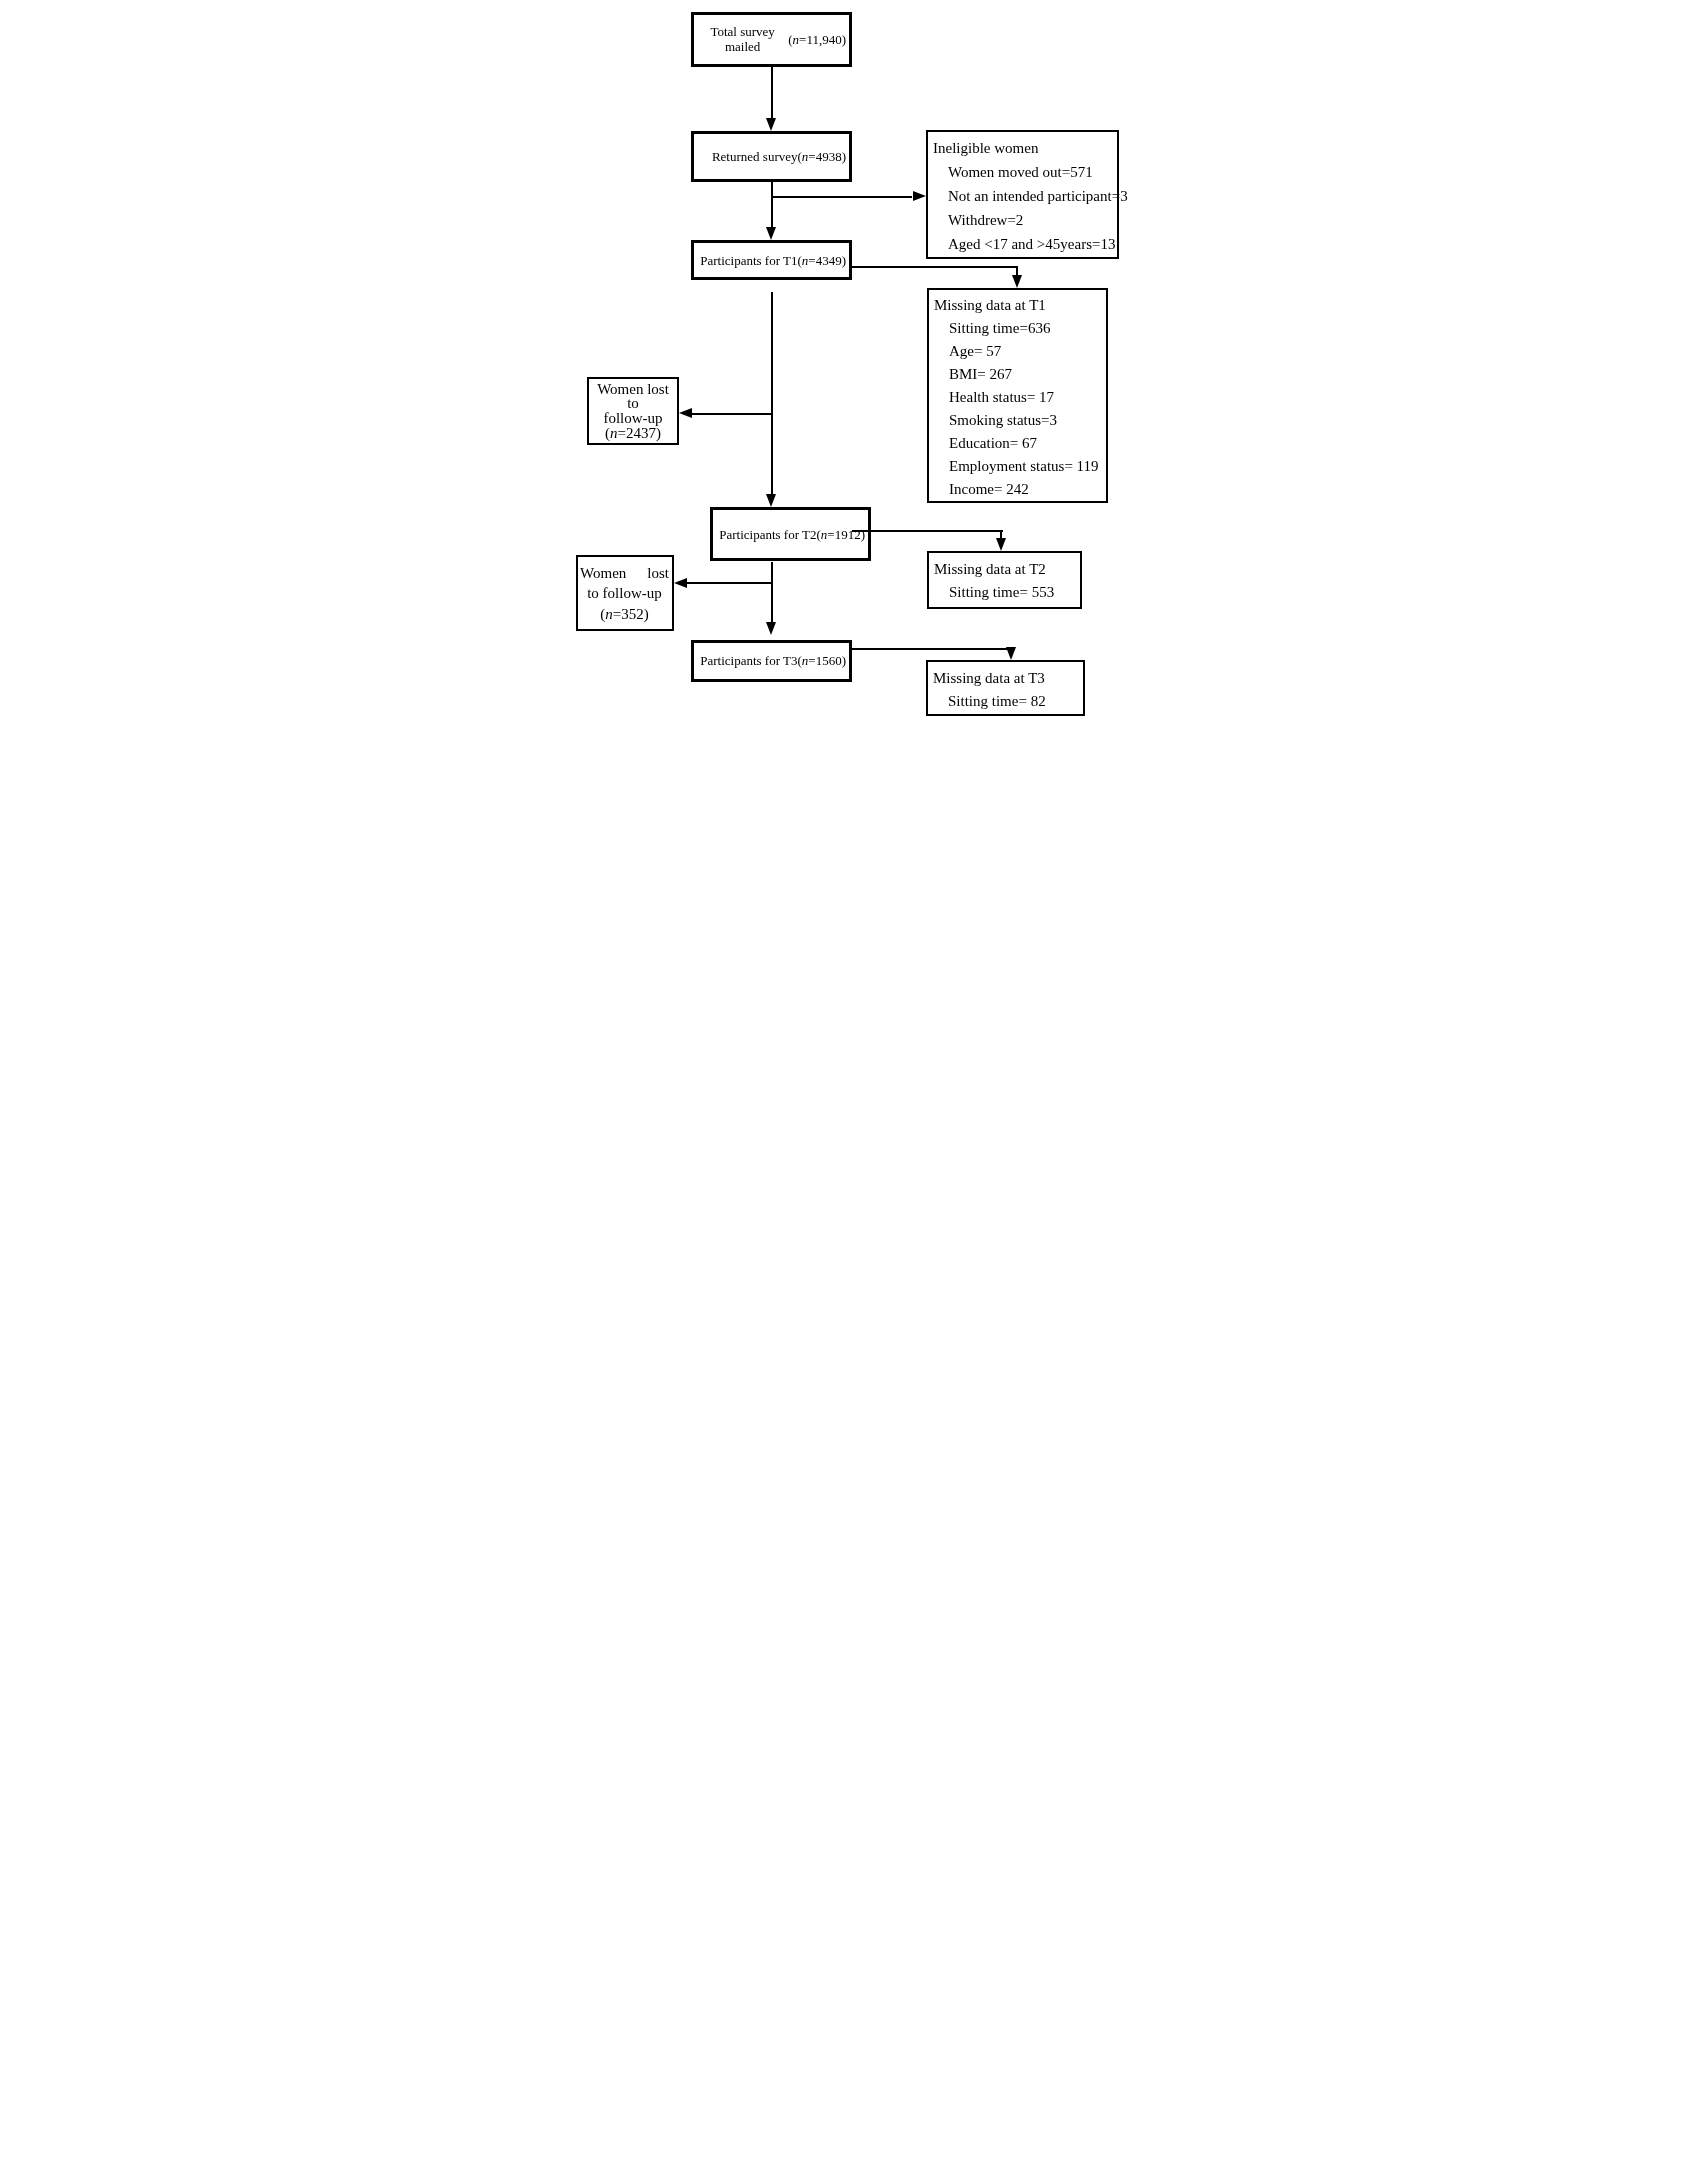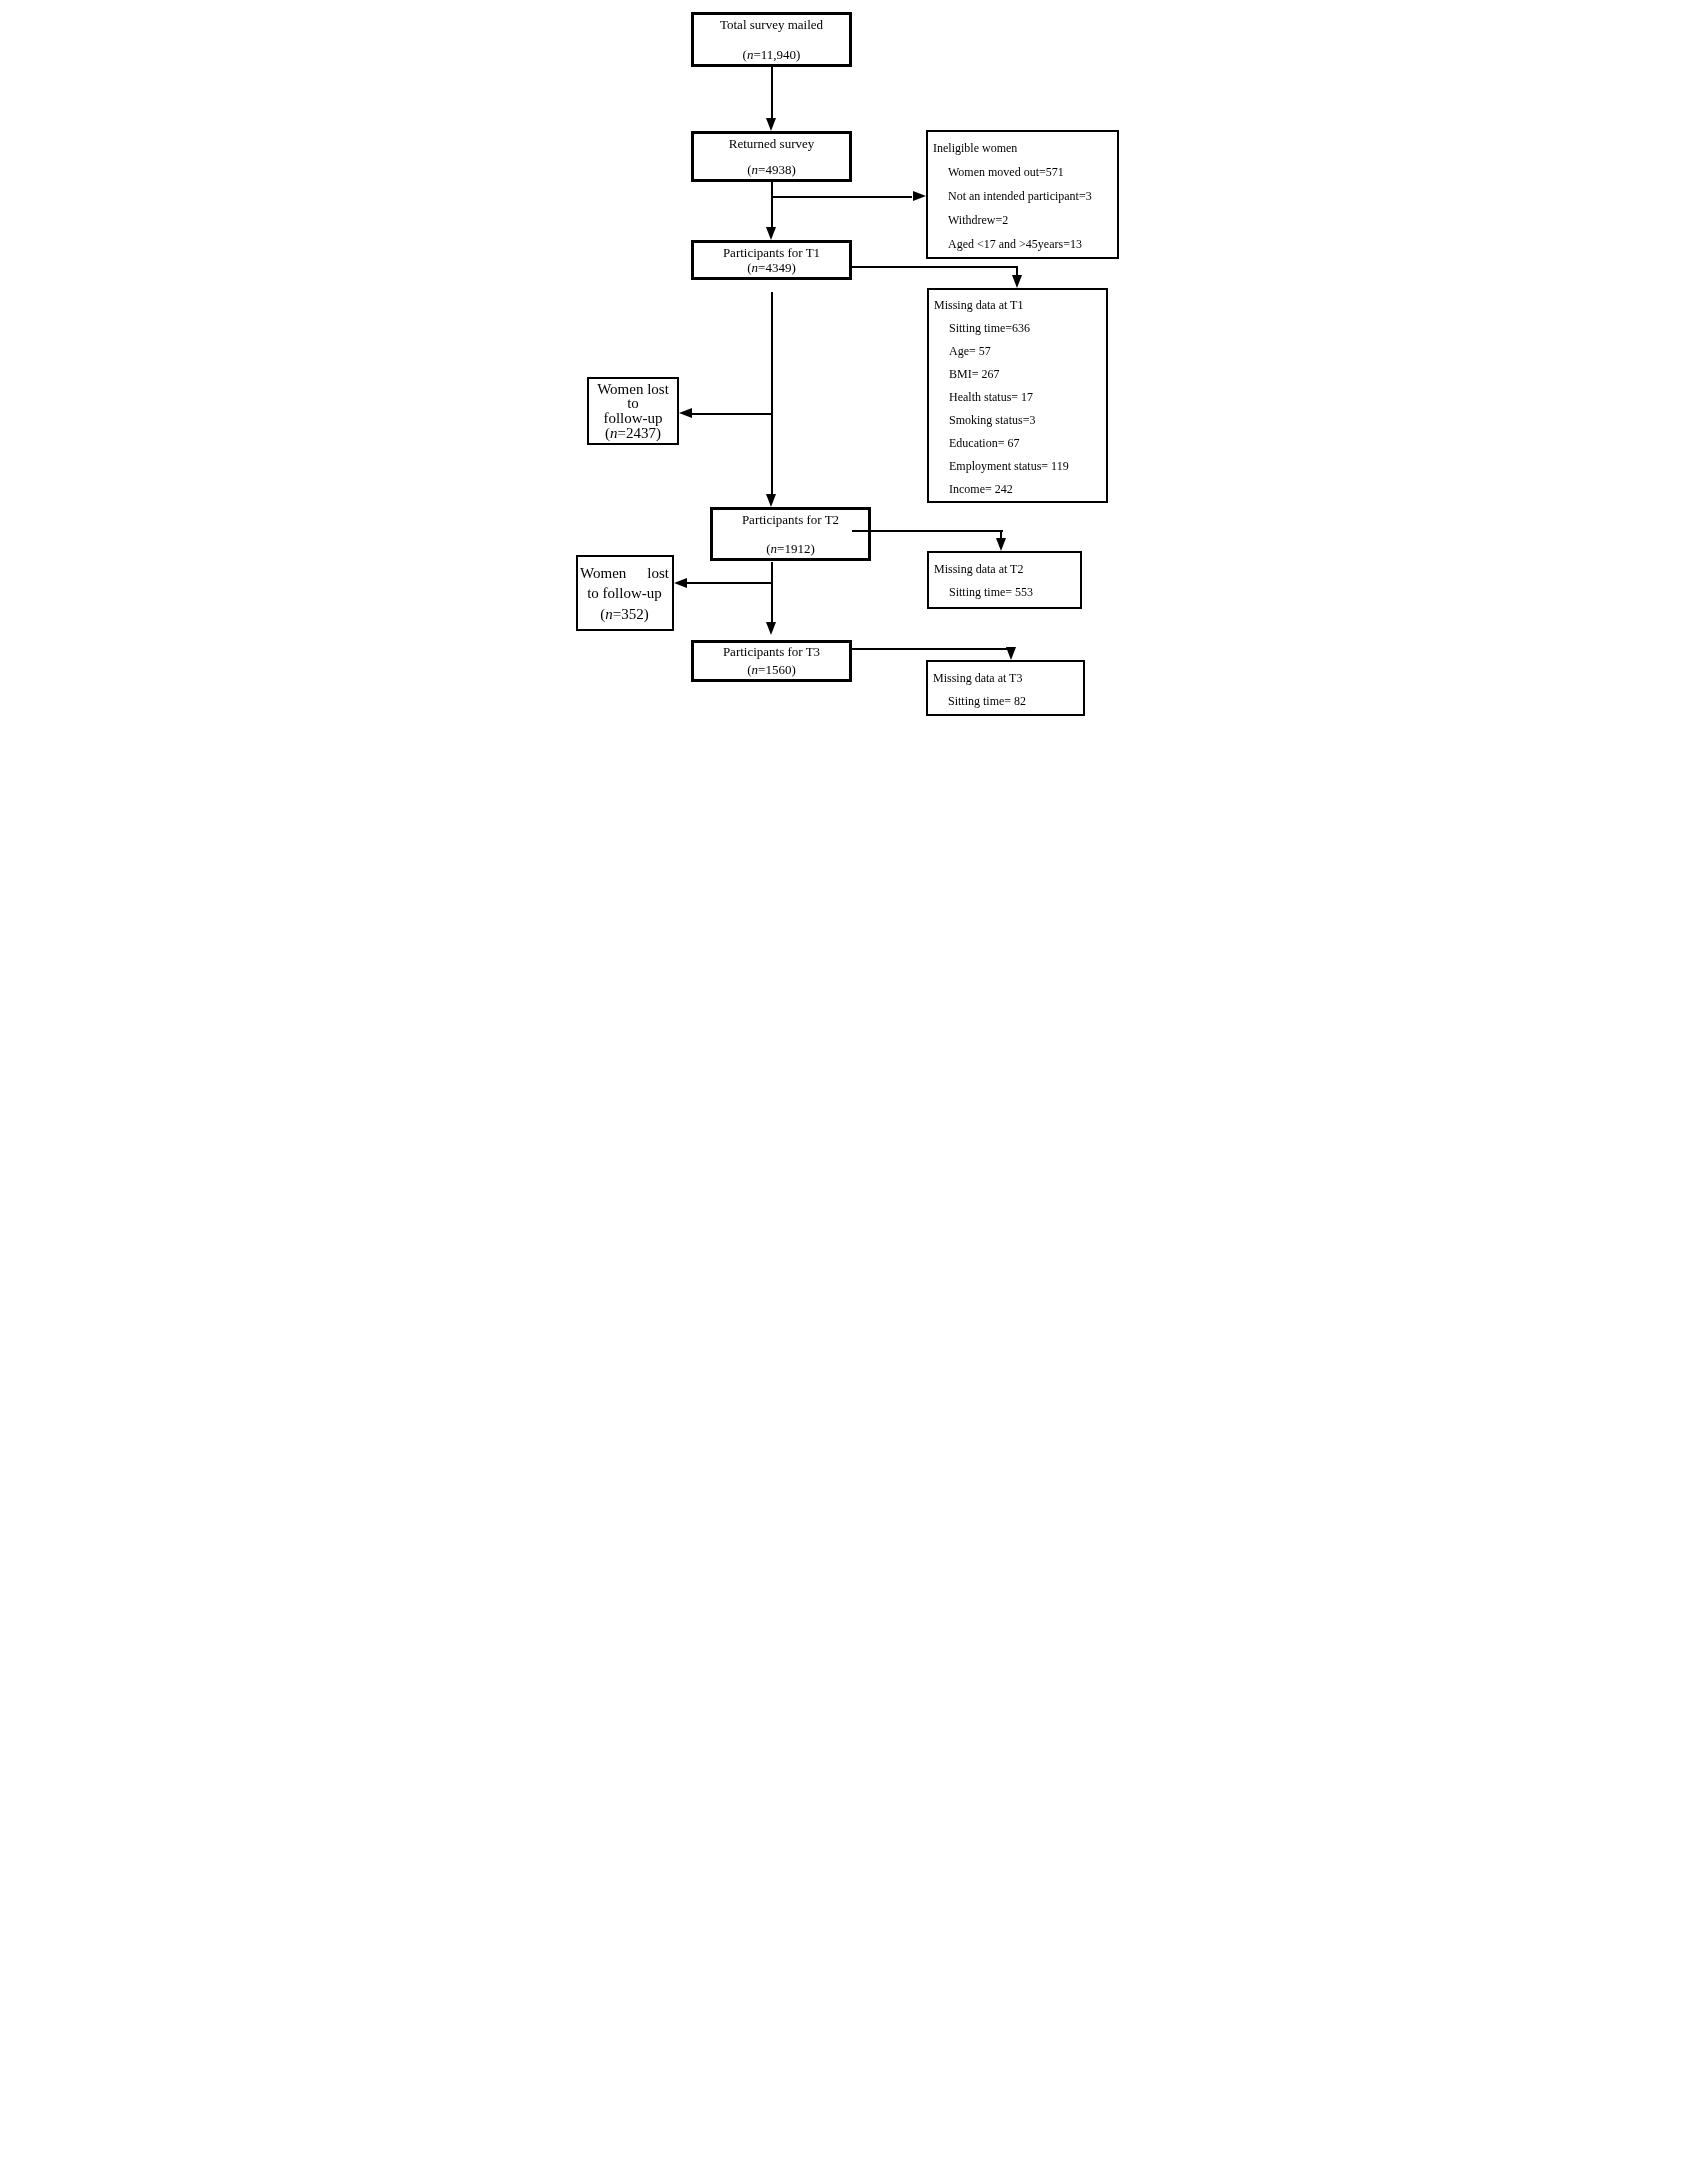--- a/index.html
+++ b/index.html
@@ -1,22 +1,22 @@
 <!DOCTYPE html>
 <html style="font-size:8px"><head>
 <meta charset="utf-8">
 <style>
   html,body { margin:0; padding:0; background:#ffffff; }
   body { font-family: "Liberation Serif", "DejaVu Serif", serif; color:#000; }
   #canvas { position:relative; width:565px; height:728px; margin:0 auto; background:#fff; overflow:hidden; }
 
   .box { position:absolute; box-sizing:border-box; background:#fff; border:3px solid #000; }
-  .flowbox { display:flex; flex-direction:column; align-items:center; justify-content:space-between;
+  .flowbox { display:flex; align-items:center; justify-content:flex-end;
              text-align:center; font-size:13px; line-height:15px; padding:2px 3px; }
-  .sidebox { border-width:2.5px; font-size:12px; line-height:23px; padding:4px 3px 2px 5px; }
+  .sidebox { border-width:2.5px; font-size:15px; line-height:23px; padding:4px 3px 2px 5px; }
   .sidebox .item { padding-left:15px; white-space:nowrap; }
   .sidebox .title { white-space:nowrap; }
   .leftbox { border-width:2.5px; display:flex; flex-direction:column; align-items:center;
              justify-content:space-evenly; text-align:center; font-size:15px; line-height:14px; padding:2px; }
   .justify-wide { word-spacing:1.15em; }
 
   .vline, .hline { position:absolute; background:#000; }
   .vline { width:1.5px; }
   .hline { height:1.5px; }
 

